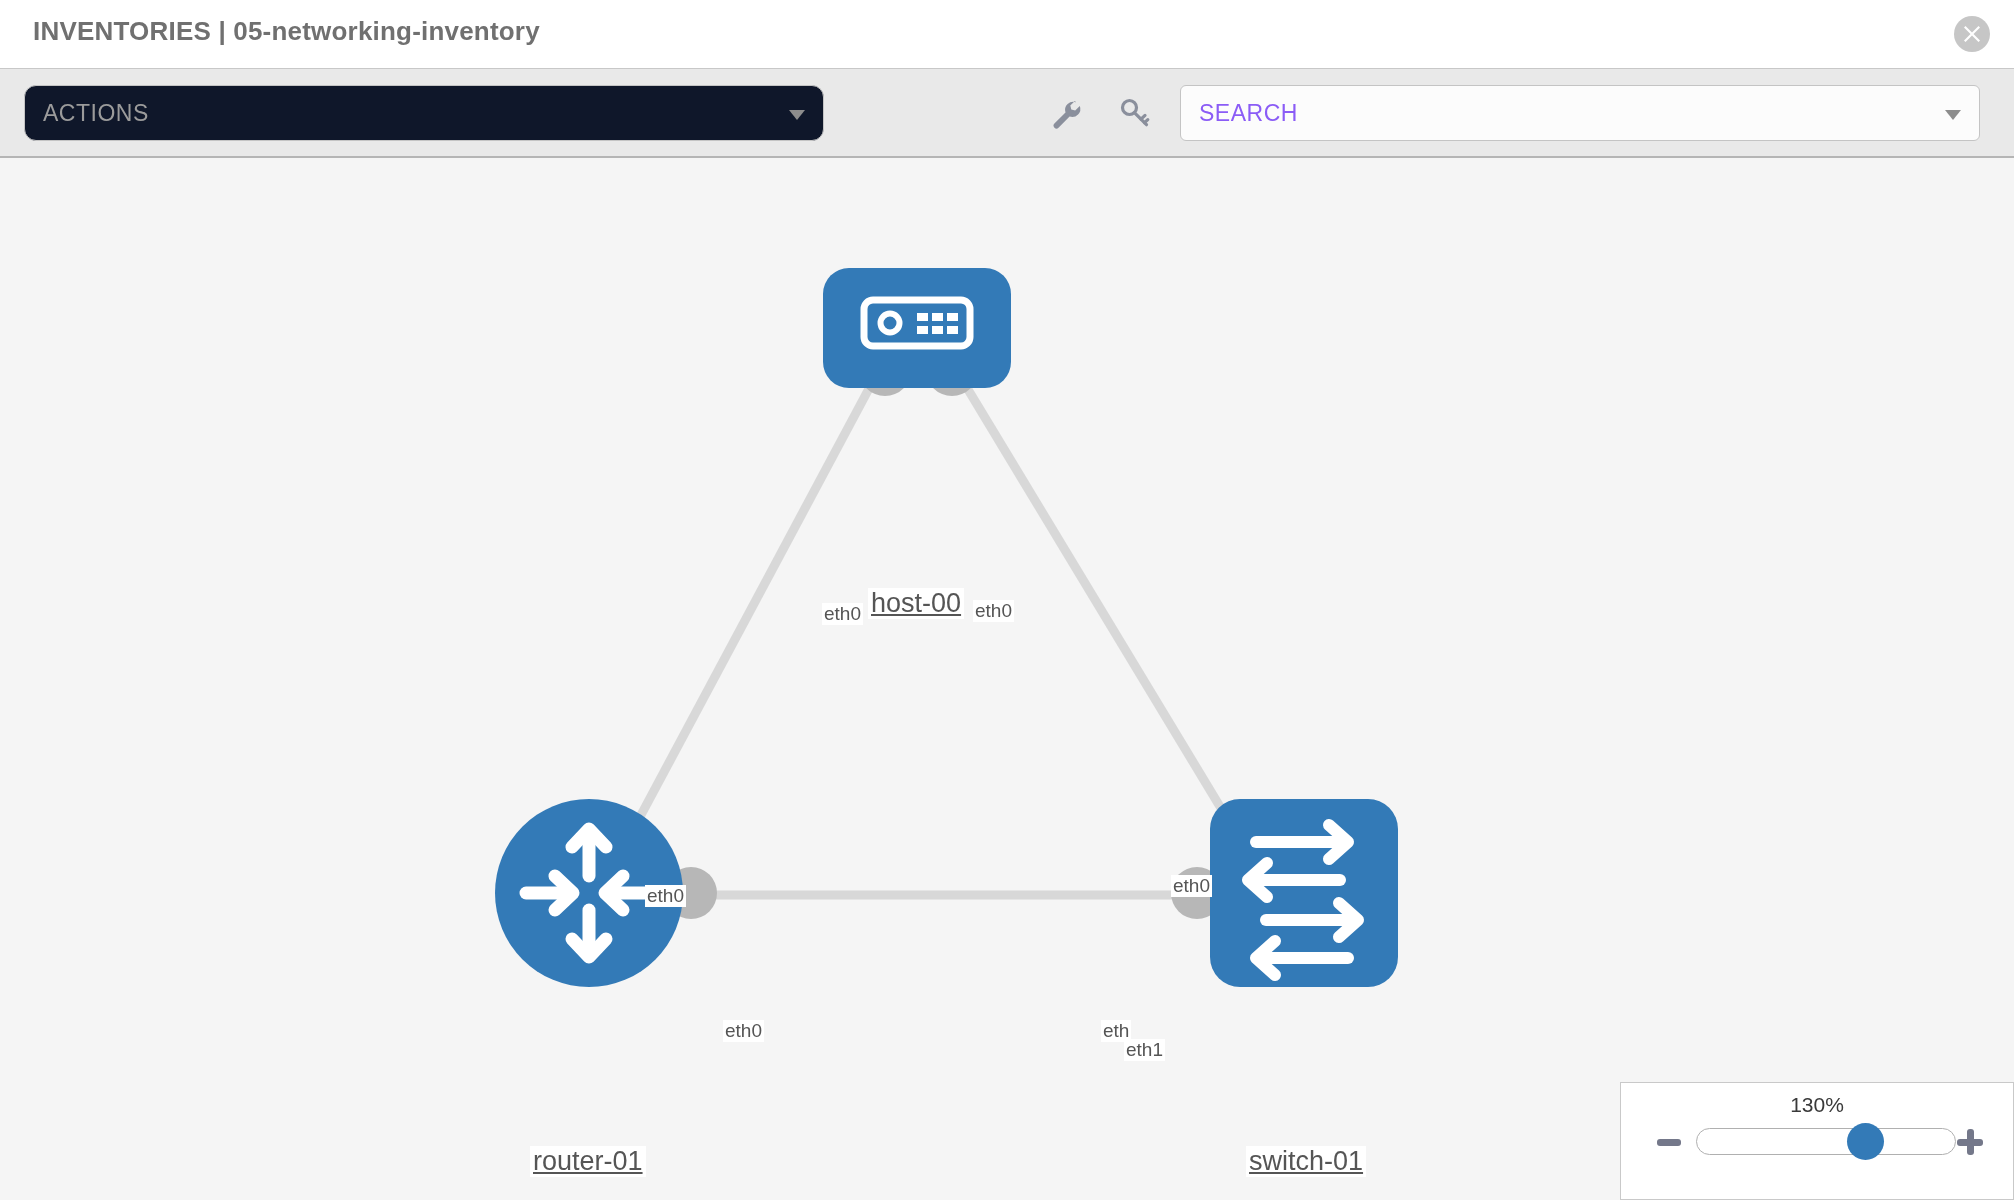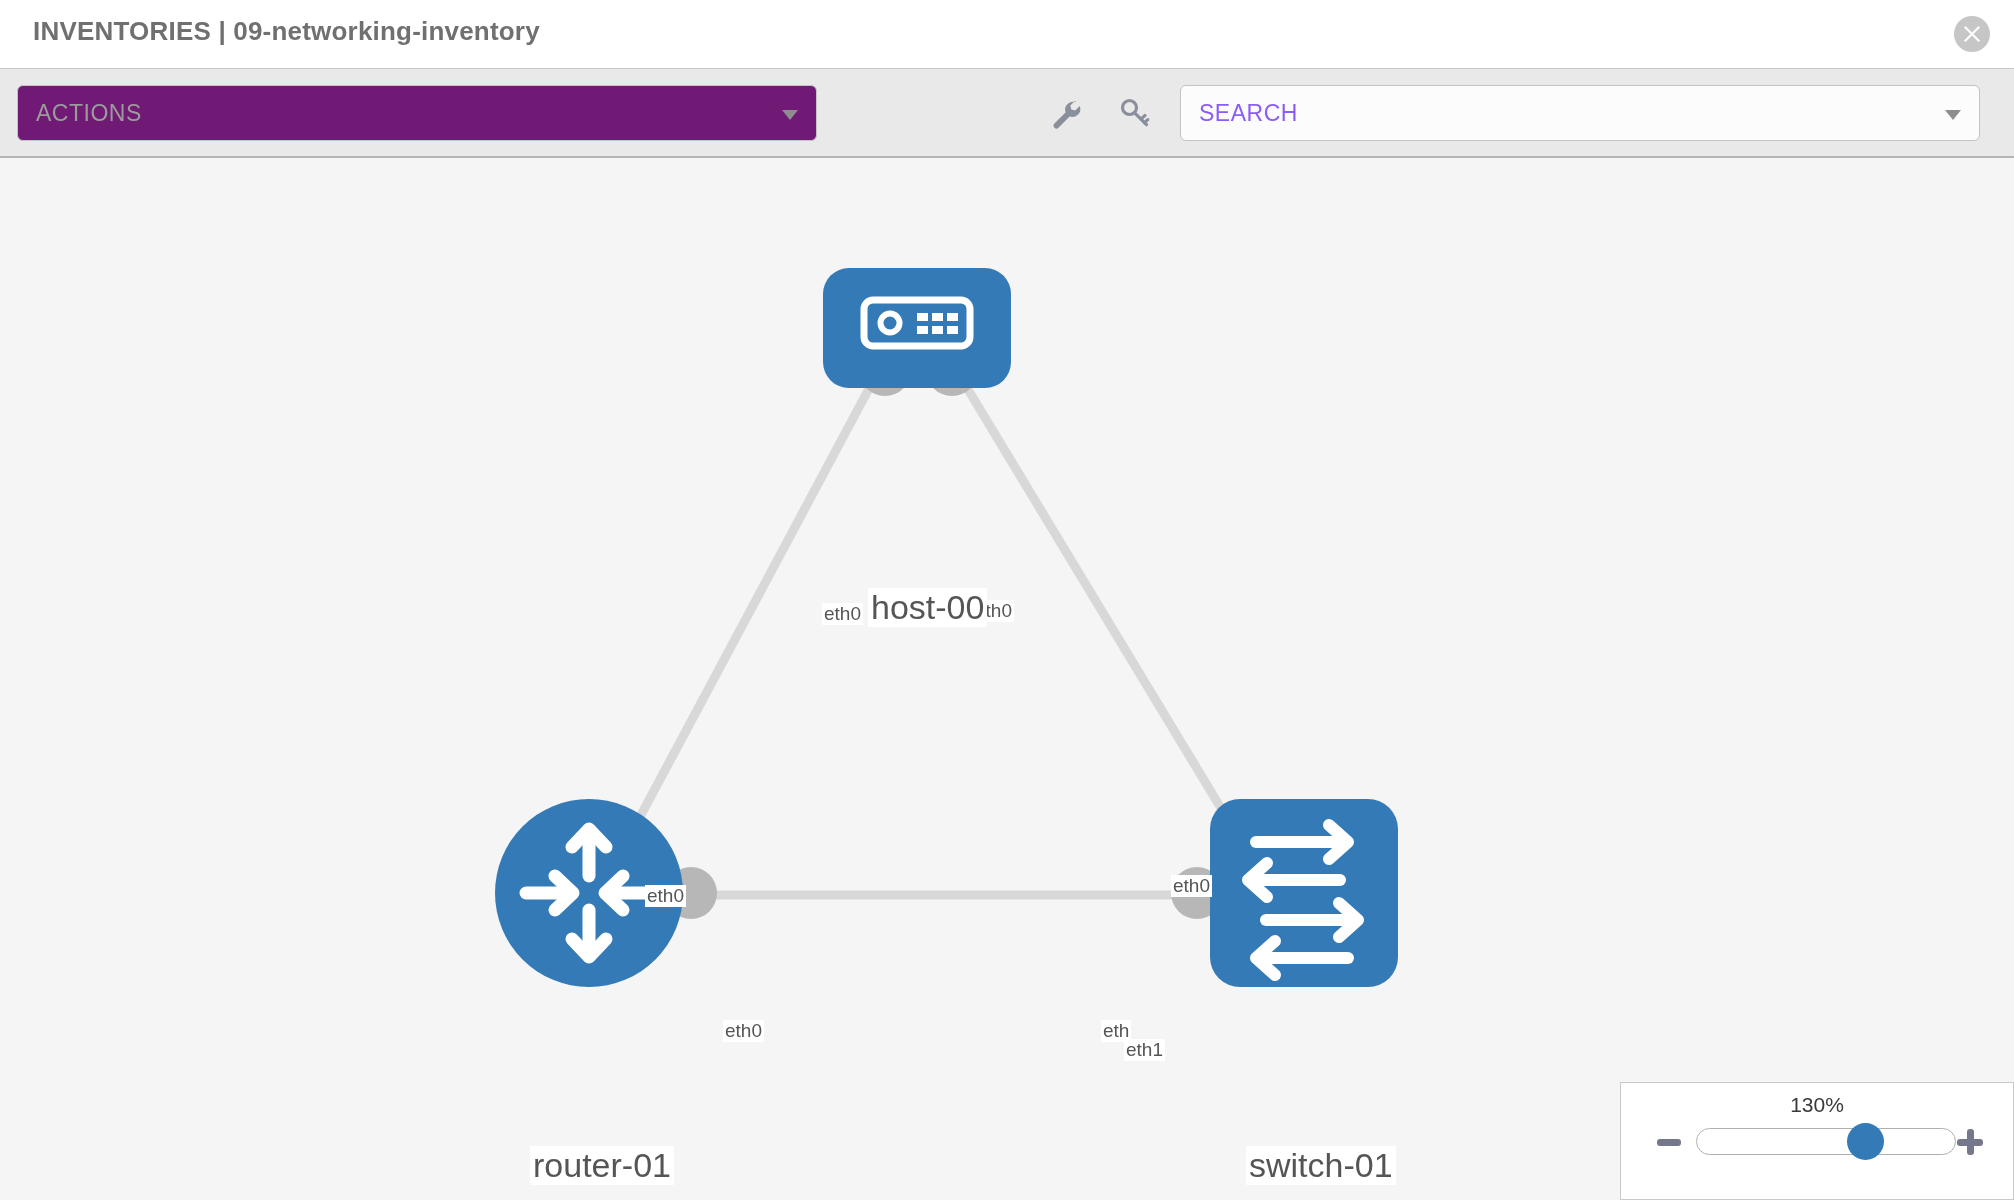--- a/index.html
+++ b/index.html
@@ -52,27 +52,27 @@
     left: 0; top: 68px;
     width: 2014px;
     height: 90px;
     background: #e9e9e9;
     border-top: 1px solid #c8c8c8;
     border-bottom: 2px solid #b5b5b5;
     box-sizing: border-box;
   }
   .actions-select {
     position: absolute;
-    left: 17px;
+    left: 24px;
     top: 16px;
     width: 800px;
     height: 56px;
-    background: #701a75;
+    background: #0f172a;
     border: 1px solid #c4c4c4;
-    border-radius: 6px;
+    border-radius: 12px;
     box-sizing: border-box;
     cursor: pointer;
   }
   .actions-select .label {
     position: absolute;
     left: 18px;
     top: 14px;
     font-size: 23px;
     color: #9b9b9b;
     letter-spacing: 0.5px;
@@ -130,24 +130,25 @@
     left: 0; top: 0;
     width: 2014px;
     height: 1042px;
   }
 
   
   .node-label {
     position: absolute;
     background: #ffffff;
     color: #555555;
-    font-size: 34px;
+    font-size: 27px;
     white-space: nowrap;
     padding: 0 3px;
     line-height: 1.15;
+    text-decoration: underline;
   }
   .edge-label {
     position: absolute;
     background: #ffffff;
     color: #555555;
     font-size: 19px;
     white-space: nowrap;
     padding: 0 2px;
     line-height: 1.15;
   }
@@ -217,21 +218,21 @@
     height: 37px;
     border-radius: 50%;
     background: #337ab7;
     cursor: grab;
   }
 </style>
 </head>
 <body>
 
 <div class="header">
-  <div class="header-title">INVENTORIES | 09-networking-inventory</div>
+  <div class="header-title">INVENTORIES | 05-networking-inventory</div>
   <div class="close-btn">
     <svg width="36" height="36" viewBox="0 0 36 36" aria-hidden="true">
       <path d="M11.5 10 L18 16.5 L24.5 10 L26 11.5 L19.5 18 L26 24.5 L24.5 26 L18 19.5 L11.5 26 L10 24.5 L16.5 18 L10 11.5 Z" fill="#ffffff"></path>
     </svg>
   </div>
 </div>
 
 <div class="toolbar">
 
   <div class="actions-select">

